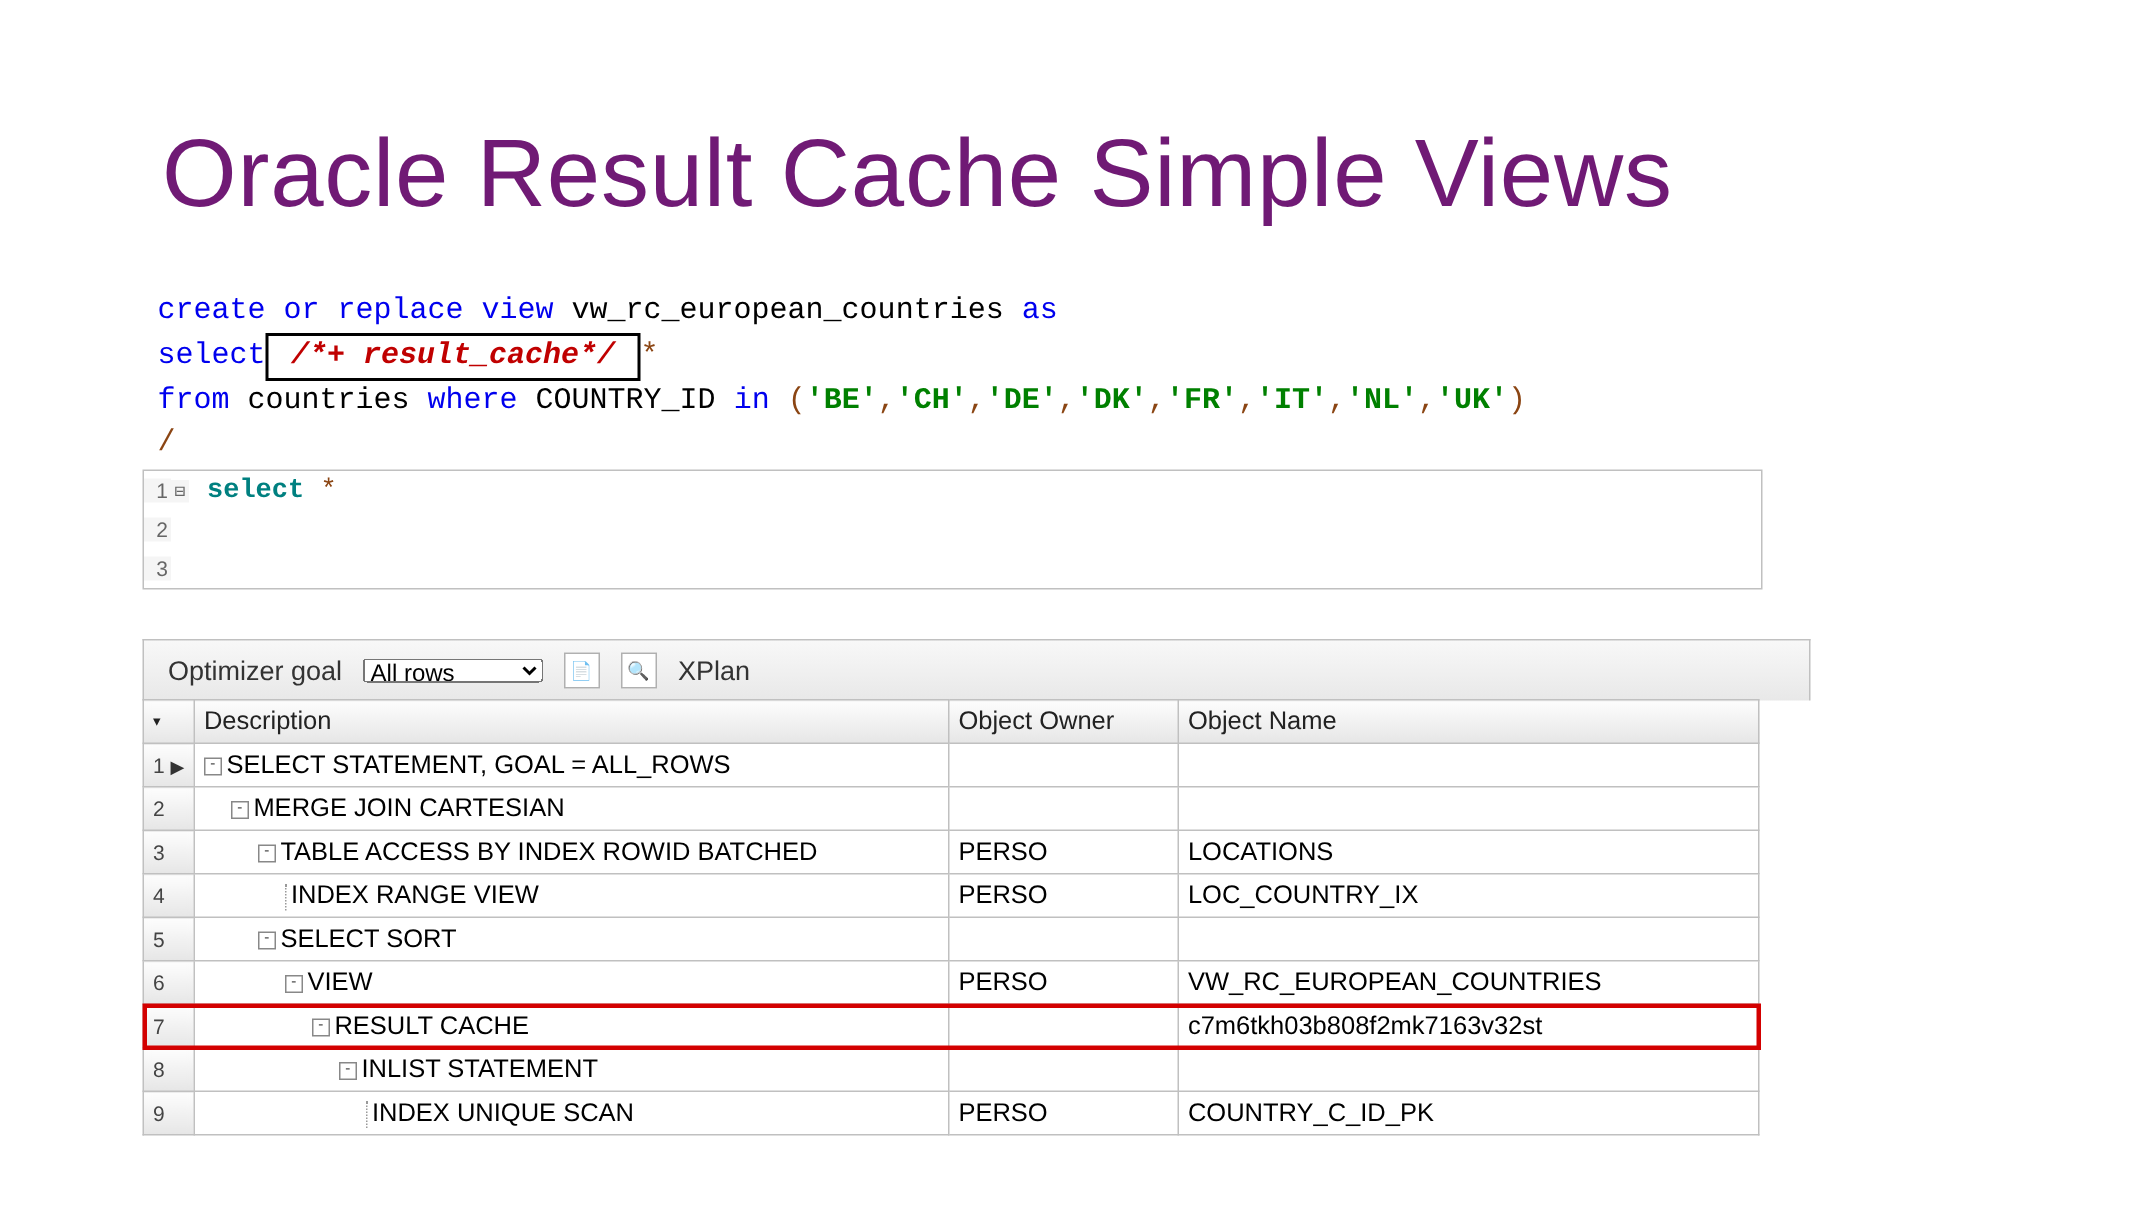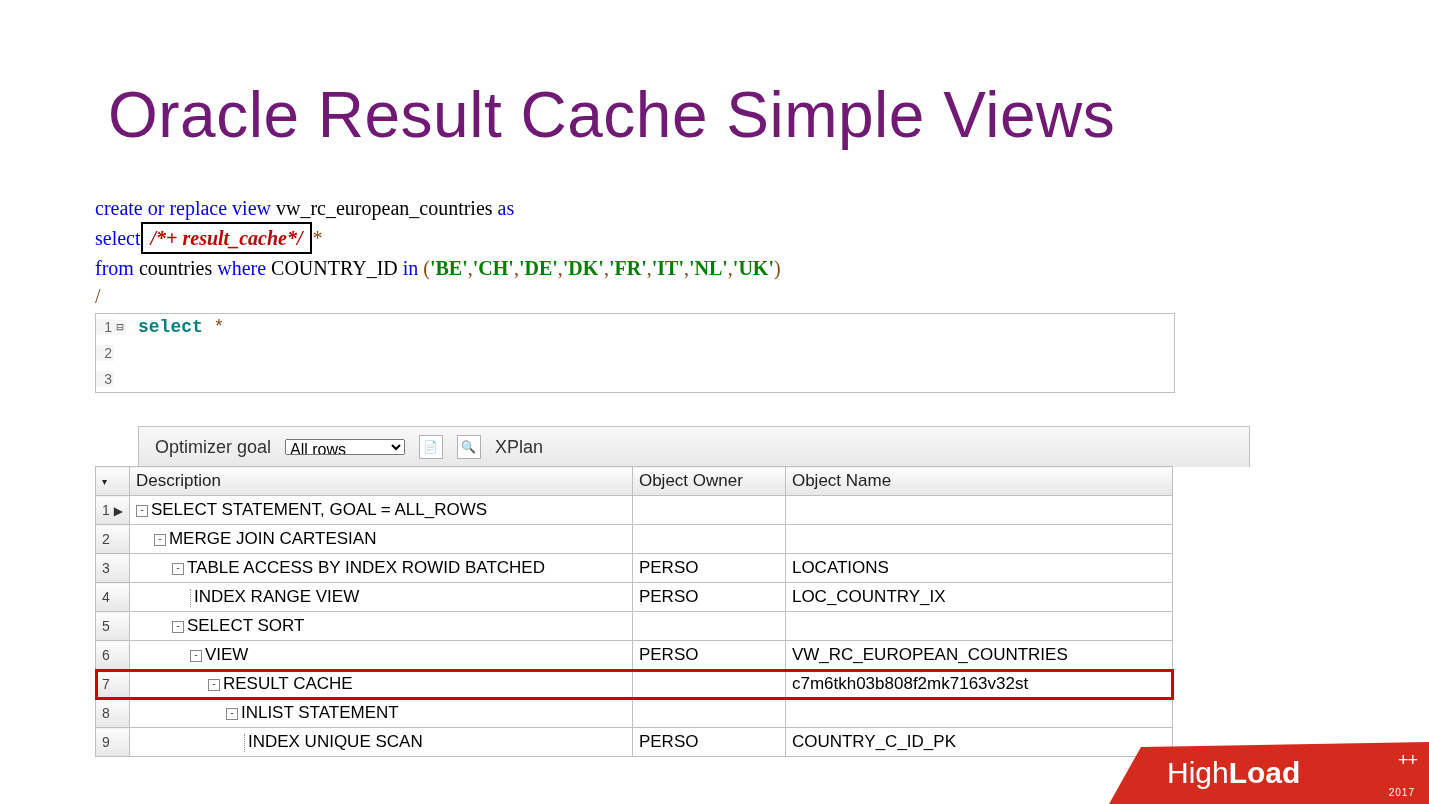--- a/index.html
+++ b/index.html
@@ -21,23 +21,23 @@
     position: absolute;
     left: 108px;
     top: 78px;
     font-size: 64px;
     font-weight: 400;
     color: #701a75;
     letter-spacing: 0.5px;
   }
   .code1 {
     position: absolute;
-    left: 95px;
+    left: 105px;
     top: 166px;
-    font-family: Liberation Serif, serif;
+    font-family: Liberation Mono, monospace;
     font-size: 20px;
     line-height: 28px;
     white-space: pre;
   }
   .kw-blue { color: #0000ee; }
   .kw-black { color: #000; }
   .kw-red { font-style: italic; color: #c00000; font-weight: bold; }
   .kw-brown { color: #8b4513; }
   .kw-green { color: #008000; font-weight: bold; }
   .kw-bold-teal { color: #008080; font-weight: bold; }
@@ -96,21 +96,20 @@
     height: 40px;
     background: linear-gradient(#f8f8f8, #e8e8e8);
     border: 1px solid #c0c0c0;
     border-bottom: none;
     display: flex;
     align-items: center;
     gap: 14px;
     padding: 0 16px;
     font-size: 18px;
     color: #333;
-    margin-left: 43px;
   }
   .toolbar select {
     font-size: 16px;
     height: 16px;
     width: 120px;
   }
   .tool-icon {
     width: 22px;
     height: 22px;
     background: #fff;
@@ -330,20 +329,14 @@
         </tr>
         <tr>
           <td class="rowhead">9</td>
           <td><span class="indent"></span><span class="indent"></span><span class="indent"></span><span class="indent"></span><span class="indent"></span><span class="indent"></span><span class="dotline"></span><span>INDEX UNIQUE SCAN</span></td>
           <td>PERSO</td>
           <td>COUNTRY_C_ID_PK</td>
         </tr>
       </tbody>
   </table>
 
-  <div class="logo">
-    <div class="logo-shape"></div>
-    <div class="logo-text"><span>High</span><b>Load</b></div>
-    <div class="logo-plus">++</div>
-    <div class="logo-year">2017</div>
-  </div>
 
 </div>
 
 </body></html>

